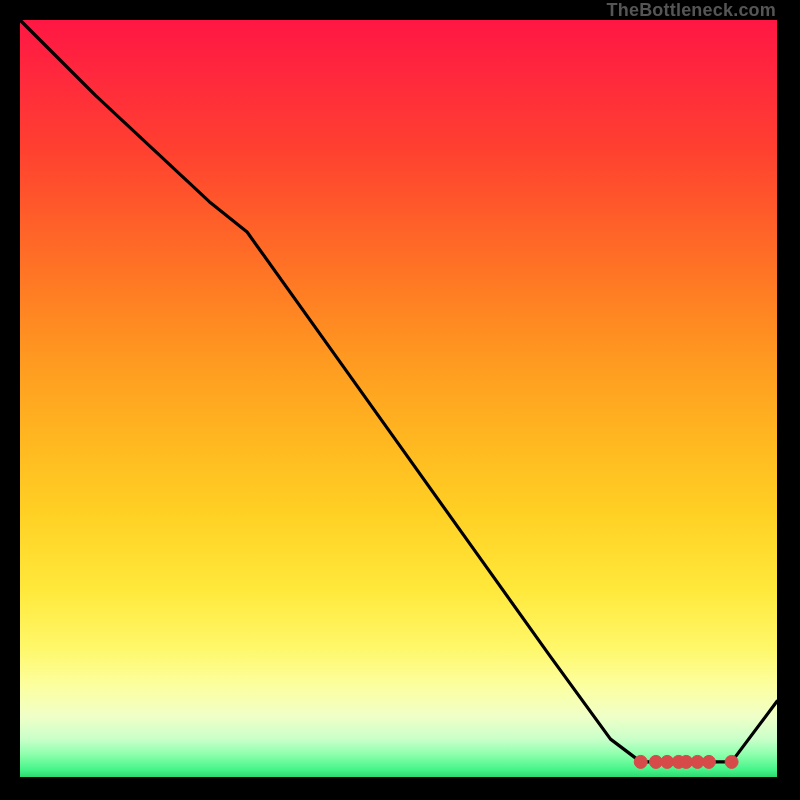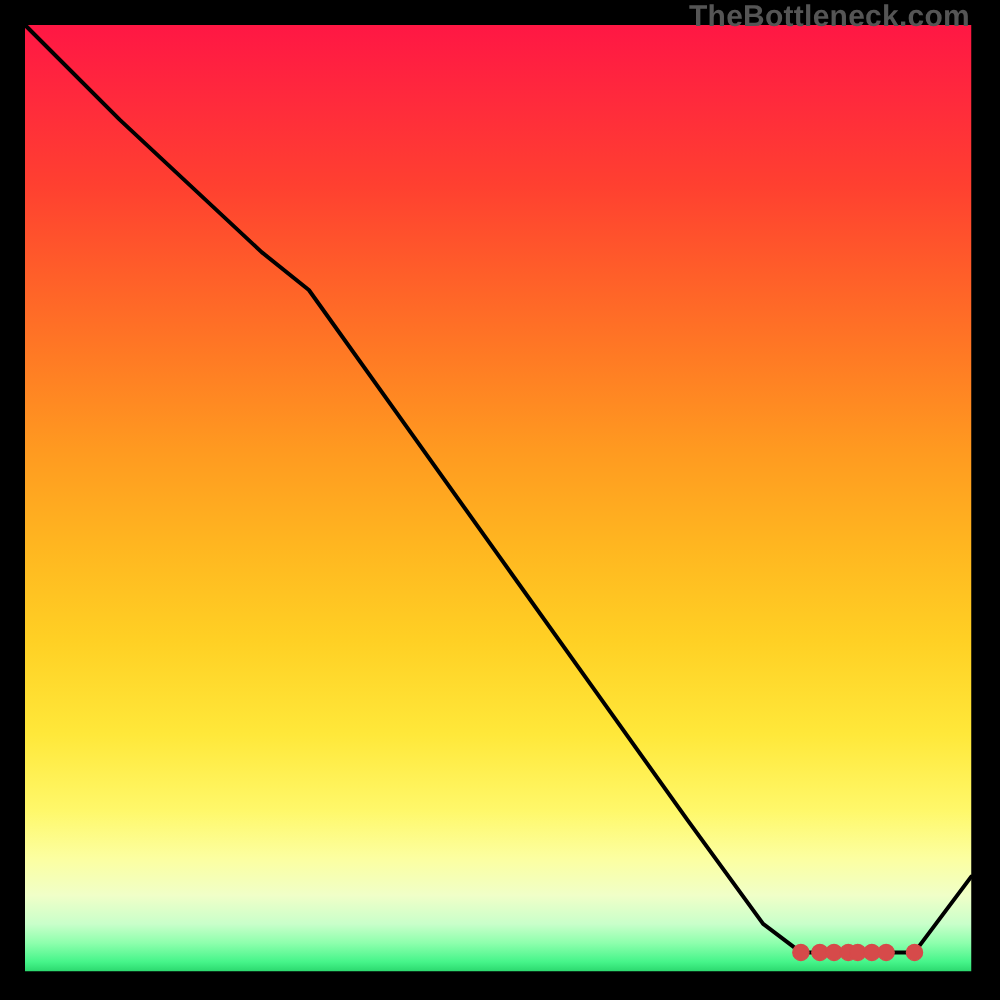--- a/index.html
+++ b/index.html
@@ -43,21 +43,21 @@
       #8effad 97%,
       #46f58a 99%,
       #2cd96f 100%
     );
   }
   .watermark {
     position: absolute;
     right: 24px;
     top: 0px;
     color: #555;
-    font-size: 24px;
+    font-size: 18px;
     font-weight: 600;
     letter-spacing: 0.2px;
     user-select: none;
   }
   svg.overlay {
     position: absolute;
     left: 20px;
     top: 20px;
     width: 757px;
     height: 757px;

